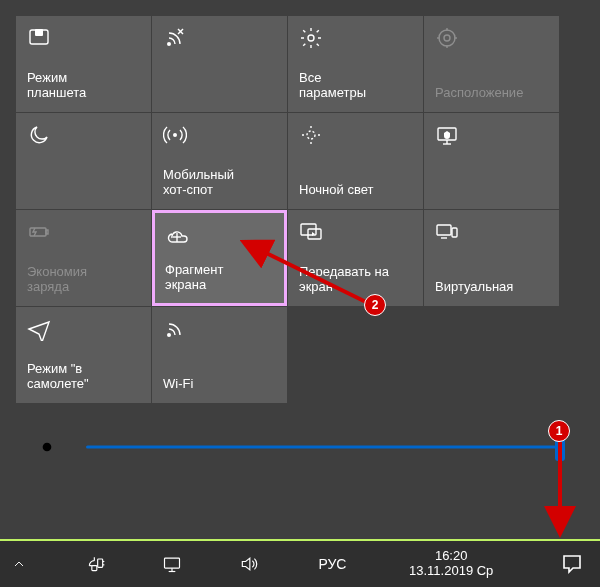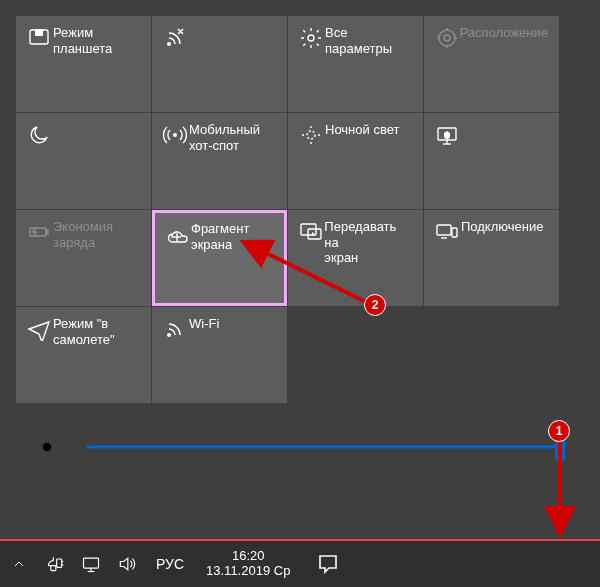--- a/index.html
+++ b/index.html
@@ -14,38 +14,38 @@
     --slider-blue:#0066cc;
     --taskbar:#2f2f2f;
     --badge:#d30000;
   }
   html,body{margin:0;padding:0;width:600px;height:587px;background:var(--bg);color:var(--fg);
     font-family:"Segoe UI",Tahoma,sans-serif;font-size:13px;overflow:hidden;}
   .stage{position:relative;width:600px;height:587px;}
   .action-center{position:absolute;left:16px;top:16px;right:16px;}
   .tiles{display:grid;grid-template-columns:repeat(4,135px);grid-auto-rows:96px;gap:1px;}
   .tile{background:var(--tile);box-sizing:border-box;padding:8px 10px 10px 10px;position:relative;
-    display:flex;flex-direction:row;justify-content:flex-start;cursor:pointer;
+    display:flex;flex-direction:column;justify-content:flex-start;cursor:pointer;
     border:1px solid transparent;}
   .tile.highlight{border:3px solid #f0abfc;background:var(--tile-hover);}
   .tile.disabled{color:var(--disabled);}
   .tile.disabled .ico svg{stroke:var(--disabled);fill:none;}
   .tile .ico{height:26px;width:26px;display:flex;align-items:center;justify-content:flex-start;margin-bottom:auto;}
   .tile .ico svg{stroke:#fff;fill:none;stroke-width:1.4;}
   .tile .lbl{line-height:1.2;font-size:13px;white-space:pre-line;}
   .tile.empty{visibility:hidden;cursor:default;}
   
   .bright-row{position:absolute;left:30px;right:40px;top:430px;display:flex;align-items:center;}
   .bright-row .sun{width:34px;height:34px;display:flex;align-items:center;justify-content:center;}
   .slider{flex:1;height:24px;margin-left:22px;position:relative;}
   .track{position:absolute;left:0;right:0;top:50%;height:3px;background:var(--slider-blue);transform:translateY(-50%);border-radius:2px;}
   .thumb{position:absolute;right:0;top:50%;width:10px;height:28px;background:var(--slider-blue);border-radius:3px;transform:translateY(-50%);}
   
-  .taskbar{position:absolute;left:0;right:0;bottom:0;height:48px;background:var(--taskbar);border-top:2px solid #ef4444;
-    display:flex;align-items:center;justify-content:flex-start;padding:0 8px;box-sizing:border-box;gap:14px;}
+  .taskbar{position:absolute;left:0;right:0;bottom:0;height:48px;background:var(--taskbar);border-top:2px solid #bef264;
+    display:flex;align-items:center;justify-content:space-between;padding:0 8px;box-sizing:border-box;gap:14px;}
   .tray-ico{width:22px;height:22px;display:flex;align-items:center;justify-content:center;}
   .tray-ico svg{stroke:#fff;fill:none;stroke-width:1.4;}
   .lang{font-size:14px;padding:0 4px;}
   .clock{font-size:13px;text-align:center;line-height:1.15;padding:0 4px;}
   .ac-btn{width:40px;height:40px;display:flex;align-items:center;justify-content:center;border-radius:2px;}
   .ac-btn svg{stroke:#fff;fill:none;stroke-width:1.6;}
   
   .badge{position:absolute;width:20px;height:20px;border-radius:50%;background:var(--badge);
     border:1.5px solid #fff;color:#fff;font-size:12px;font-weight:600;display:flex;
     align-items:center;justify-content:center;z-index:30;font-family:Arial,sans-serif;}
@@ -148,21 +148,21 @@
           </span>
           <span class="lbl">Передавать на
 экран</span>
         </div>
         <div class="tile">
           <span class="ico">
             <svg width="24" height="24">
               <use href="#connect-icon"></use>
             </svg>
           </span>
-          <span class="lbl">Подключение</span>
+          <span class="lbl">Виртуальная</span>
         </div>
         <div class="tile">
           <span class="ico">
             <svg width="24" height="24">
               <use href="#airplane-icon"></use>
             </svg>
           </span>
           <span class="lbl">Режим "в
 самолете"</span>
         </div>

